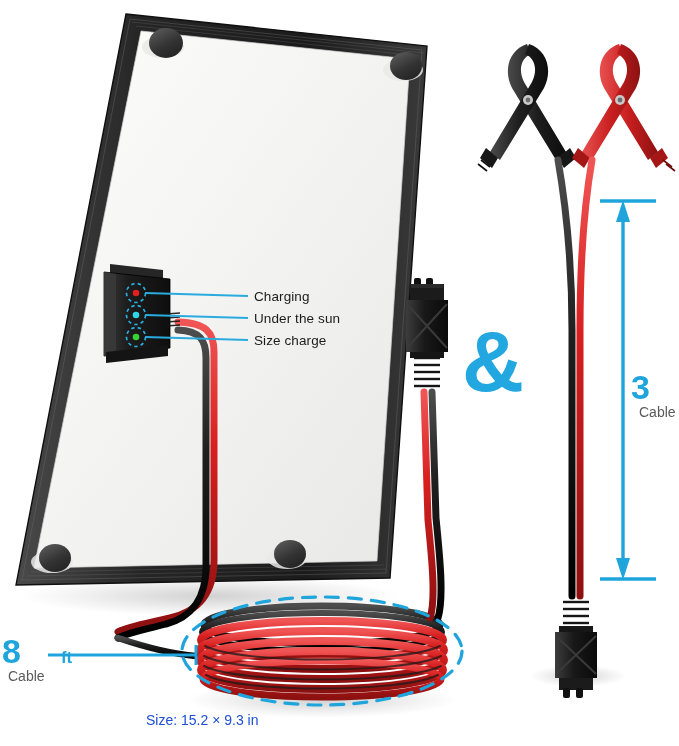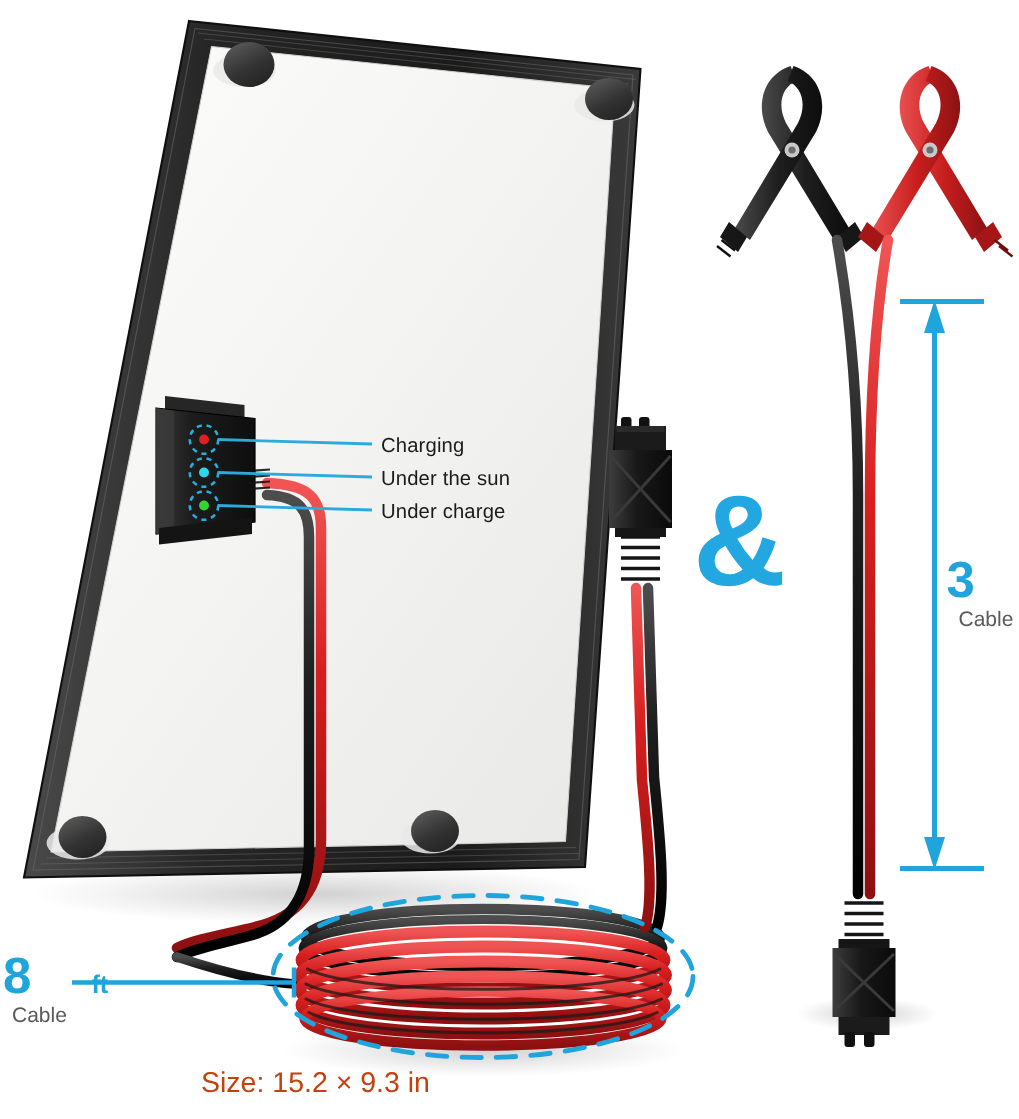--- a/index.html
+++ b/index.html
@@ -40,24 +40,25 @@
   .amp{
     position:absolute;
     color:#22a7e0;
     font-size:86px;
     font-weight:bold;
     line-height:1;
     font-family:"Liberation Sans","DejaVu Sans",sans-serif;
   }
   .spec{
     position:absolute;
-    font-size:19px;
-    color:#c2410c;
+    font-size:14px;
+    color:#1d4ed8;
     white-space:nowrap;
     font-family:"Liberation Sans","DejaVu Sans",sans-serif;
+    margin-left:12px;
   }
 </style>
 </head>
 <body>
 
 <div id="stage">
 
   <svg class="layer" viewBox="0 0 679 746">
     <defs>
       <linearGradient id="backsheet" x1="0" y1="0" x2="1" y2="1">
@@ -304,21 +305,21 @@
       <line x1="600" y1="201" x2="656" y2="201" stroke-width="3.4"></line>
       <line x1="623" y1="210" x2="623" y2="570" stroke-width="3.4"></line>
       <polygon points="623,200 616,222 630,222" fill="#1fa5dc" stroke="none"></polygon>
       <polygon points="623,580 616,558 630,558" fill="#1fa5dc" stroke="none"></polygon>
       <line x1="600" y1="579" x2="656" y2="579" stroke-width="3.4"></line>
     </g>
   </svg>
 
   <div class="led-label" style="left:254px;top:289px;">Charging</div>
   <div class="led-label" style="left:254px;top:311px;">Under the sun</div>
-  <div class="led-label" style="left:254px;top:333px;">Under charge</div>
+  <div class="led-label" style="left:254px;top:333px;">Size charge</div>
 
   <div class="amp" style="left:462px;top:318px;">&amp;</div>
 
   <div class="dim-num" style="left:631px;top:370px;">
     <span class="big">3</span><span class="unit">ft</span>
   </div>
   <div class="dim-sub" style="left:639px;top:404px;">Cable</div>
 
   <div class="dim-num" style="left:2px;top:634px;">
     <span class="big">8</span><span class="unit">ft</span>

